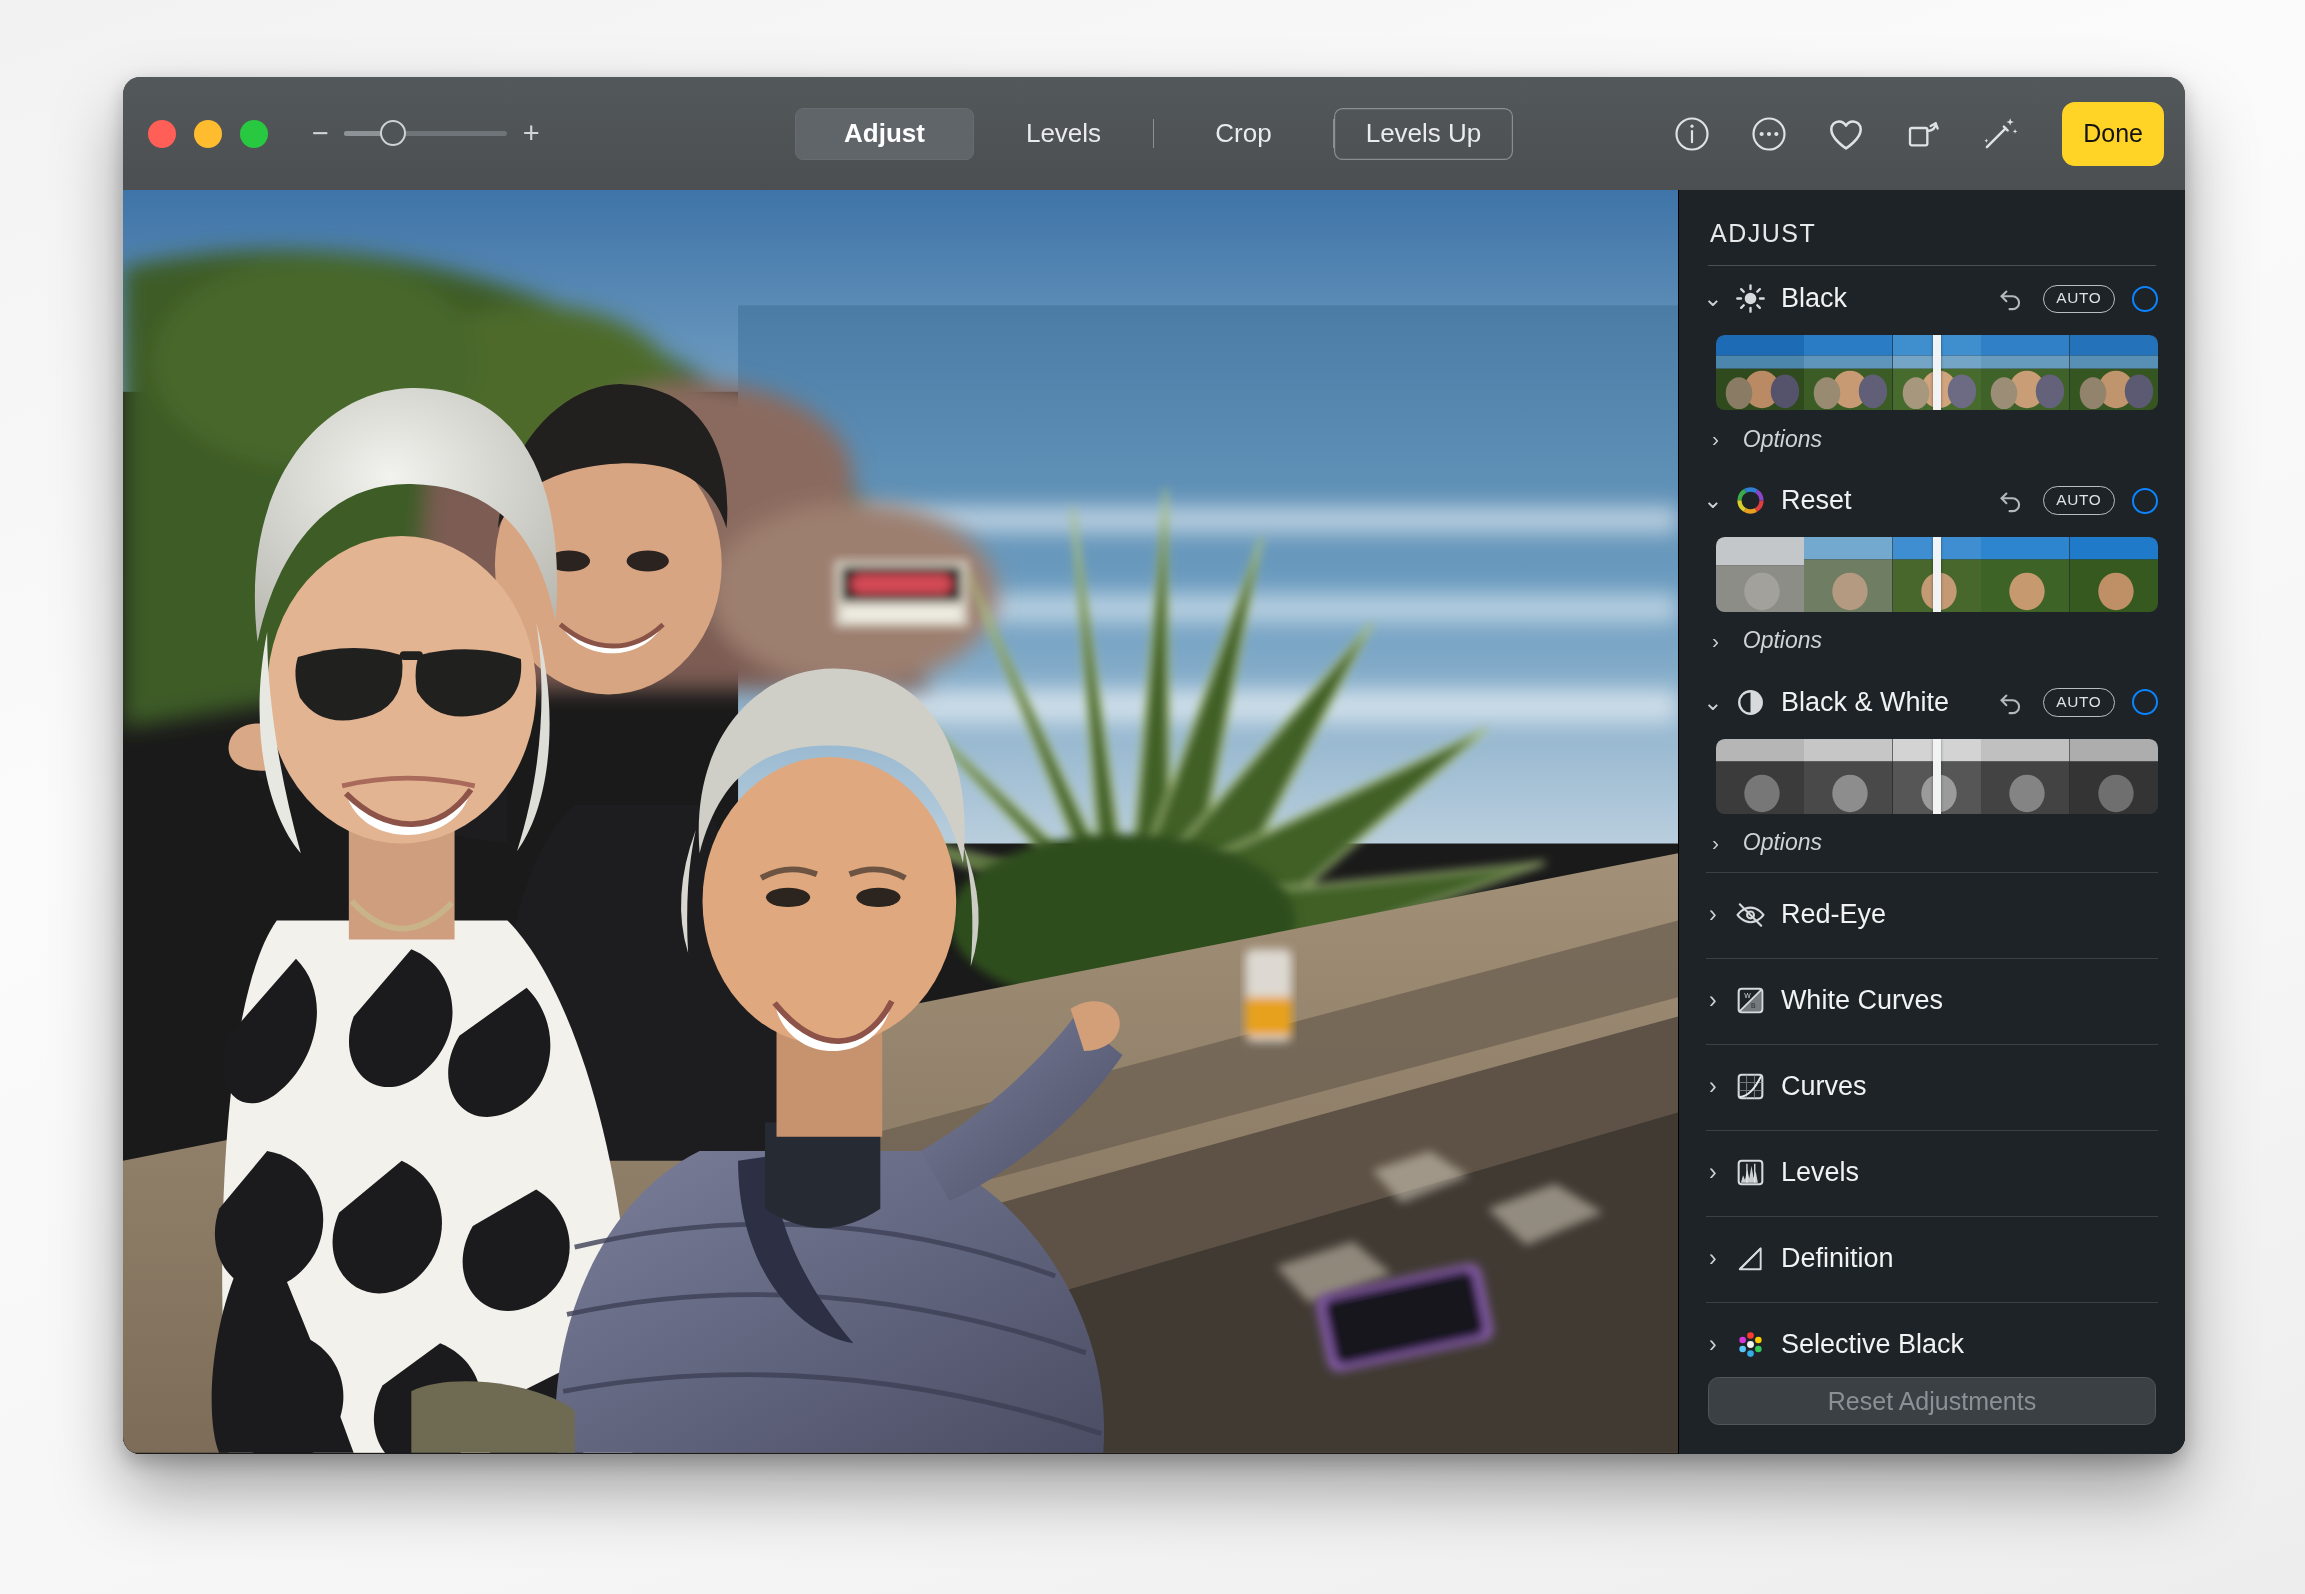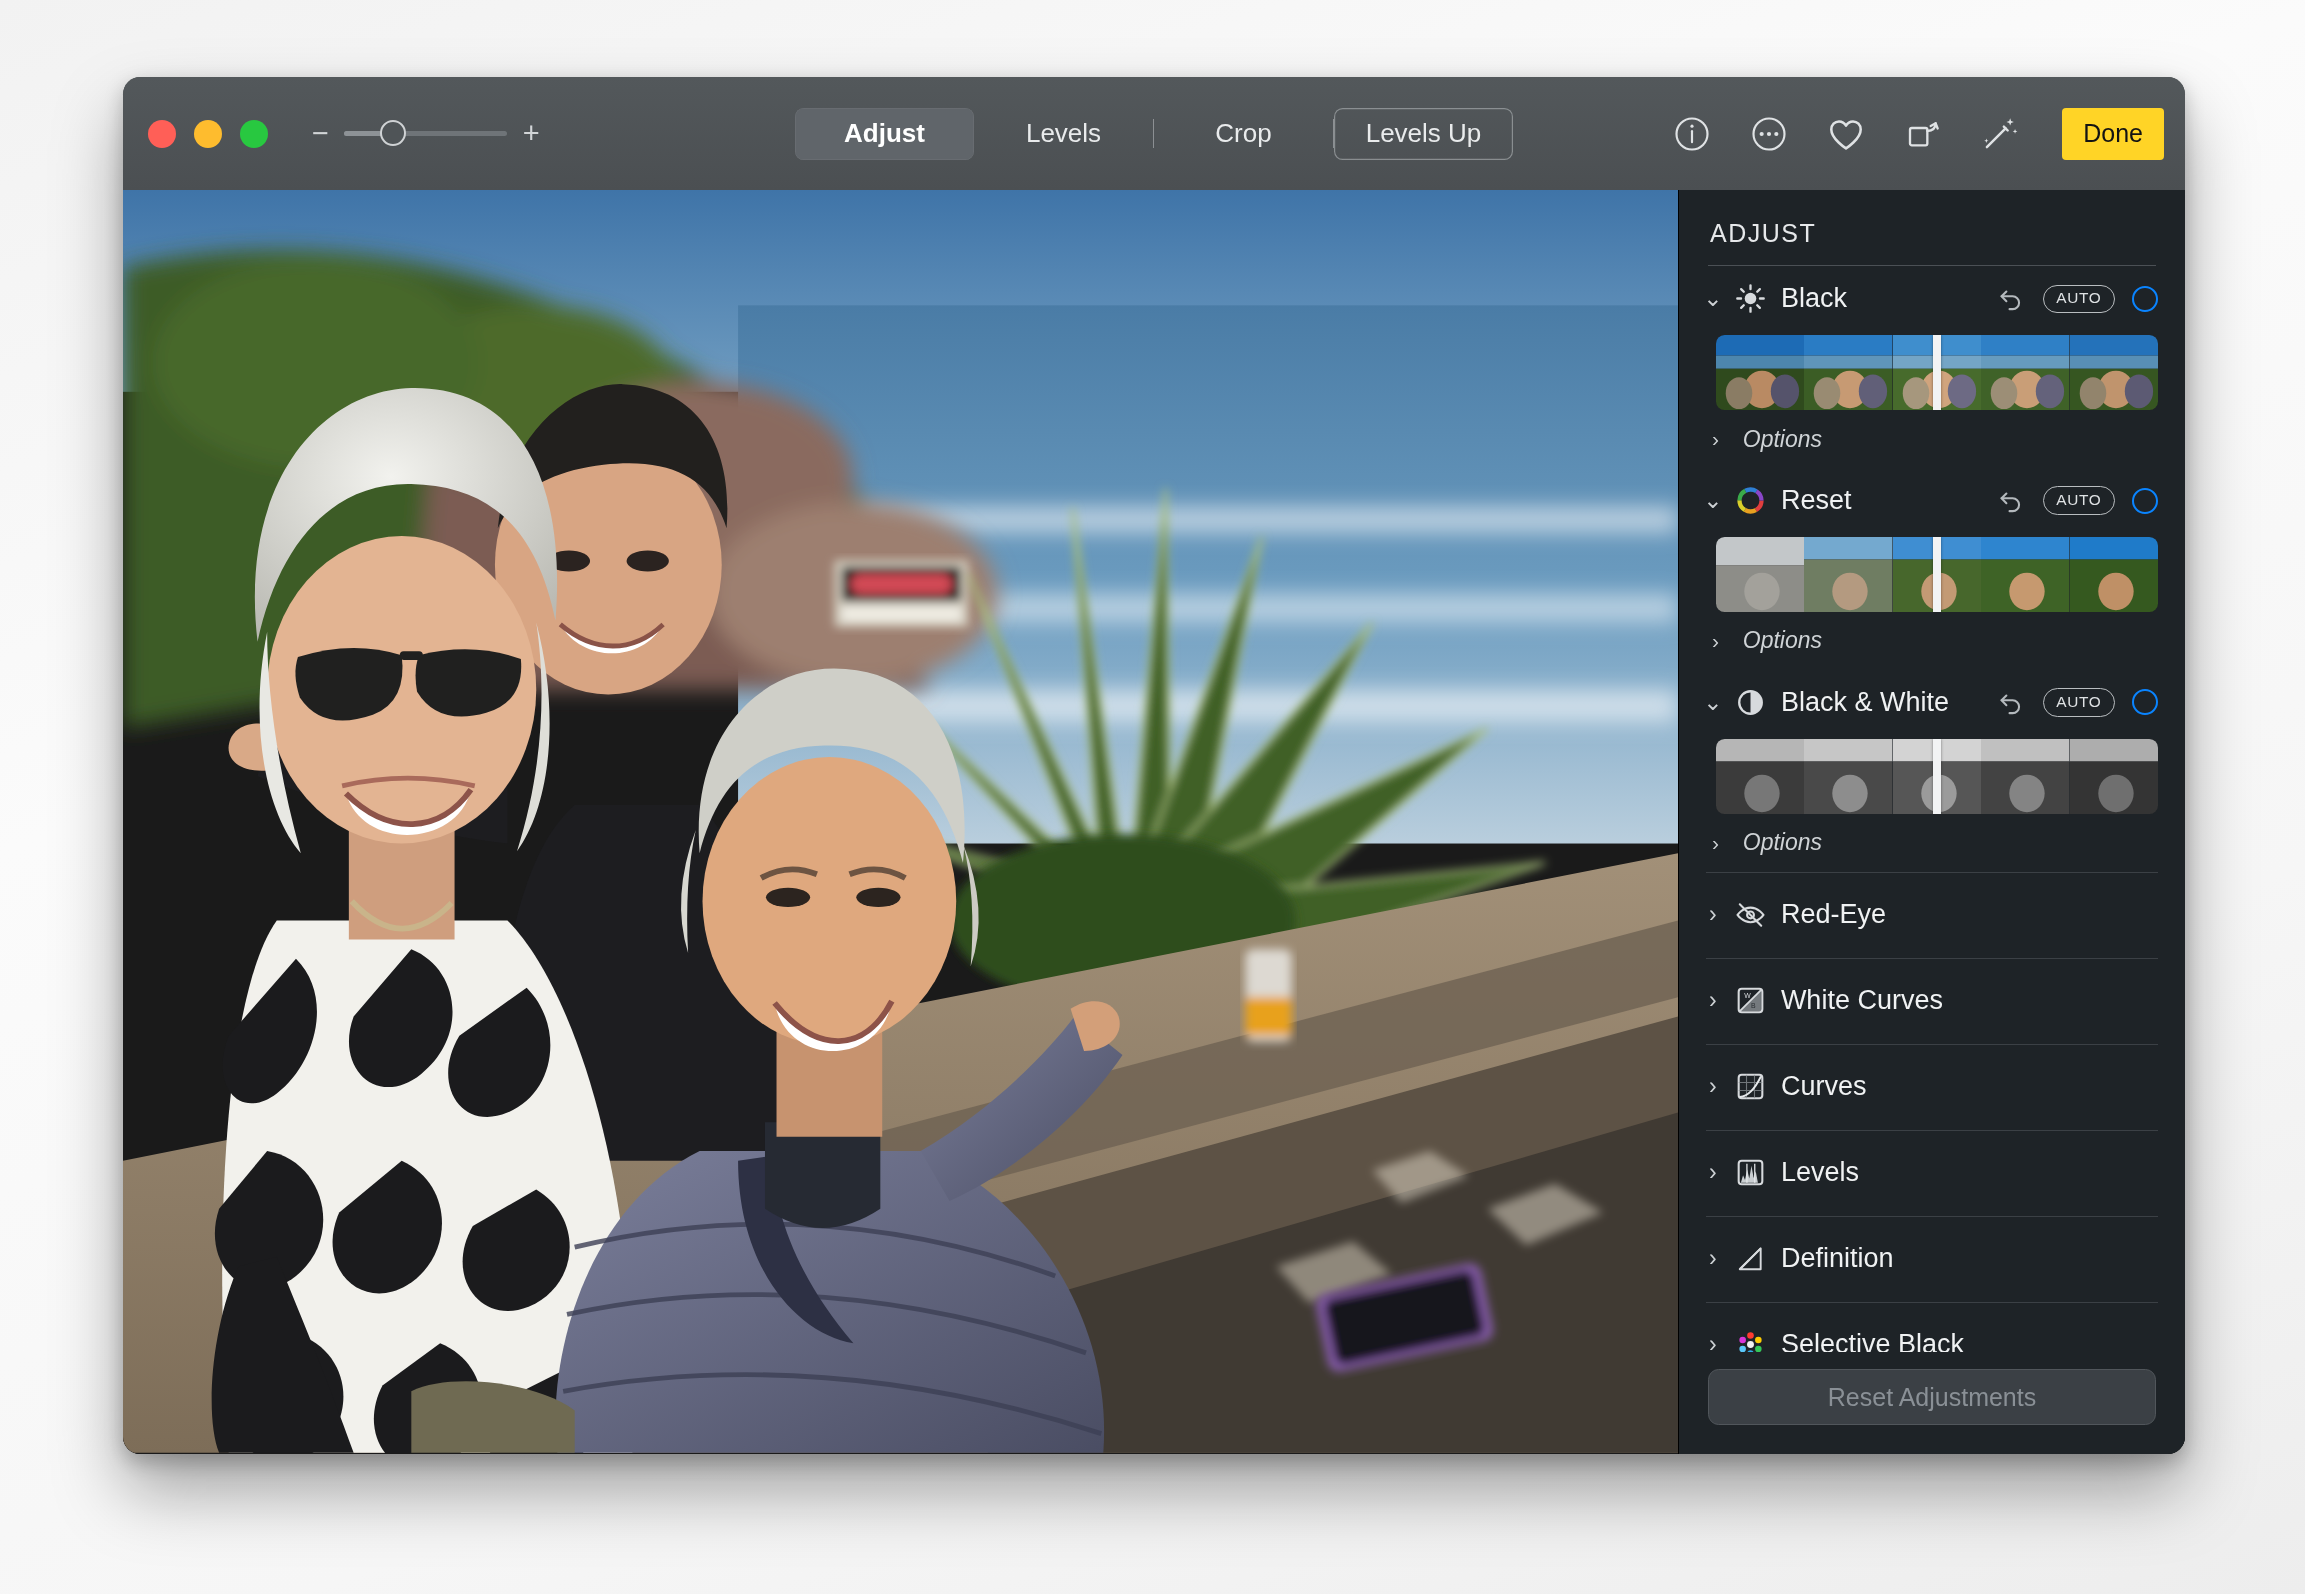--- a/index.html
+++ b/index.html
@@ -107,23 +107,23 @@
     display: flex; align-items: center; gap: 33px;
   }
   .tbicon {
     width: 44px; height: 44px;
     display: flex; align-items: center; justify-content: center;
   }
   #doneBtn {
     background: #ffd426;
     color: #131313;
     font-size: 25px;
-    border-radius: 4px;
+    border-radius: 13px;
     padding: 0 21px;
-    height: 52px;
+    height: 64px;
     display: flex; align-items: center; justify-content: center;
     margin-left: 7.7px;
     border: none;
     font-family: "Liberation Sans", sans-serif;
   }
 
   
   #wbody { flex: 1; display: flex; min-height: 0; background: #111315; }
 
   
@@ -221,21 +221,21 @@
     position: relative;
   }
   .listrow::before {
     content: "";
     position: absolute; left: 27px; right: 27px; top: 0;
     height: 1px; background: #3b4045;
   }
 
   #resetWrap { padding: 17.3px 29px 29px; }
   #resetBtn {
-    width: 100%; height: 56px;
+    width: 100%; height: 48px;
     background: #3b4045;
     border: 1px solid #51565b;
     border-radius: 10.6px;
     color: #8a9096;
     font-size: 25px;
     display: flex; align-items: center; justify-content: center;
     font-family: "Liberation Sans", sans-serif;
   }
 </style>
 </head>

